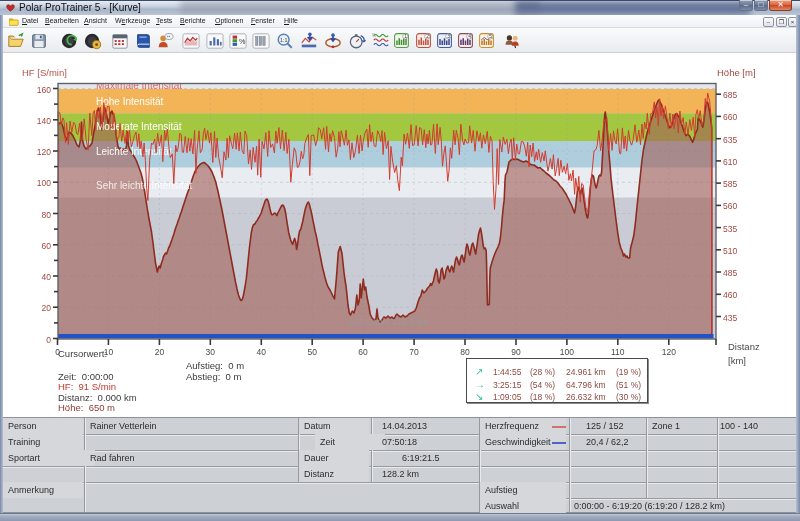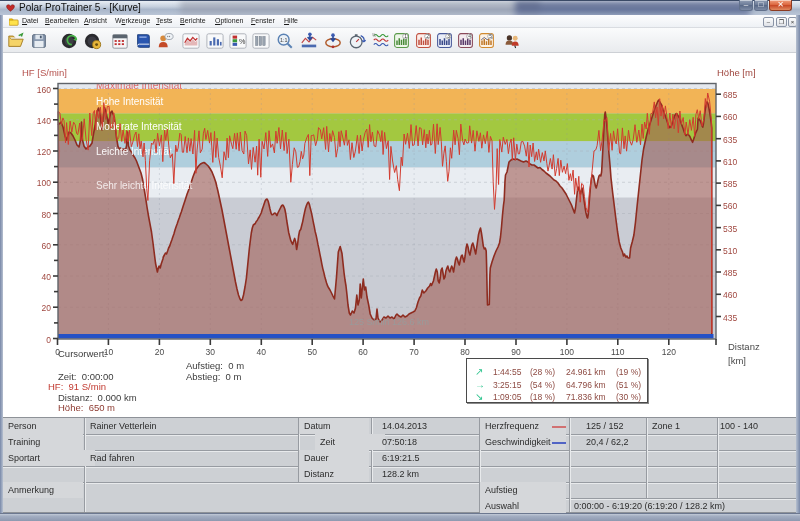--- a/index.html
+++ b/index.html
@@ -257,21 +257,21 @@
     <path d="M14 16 l1 3" stroke="#222" stroke-width="1.4"></path>
   </svg>
 
 <div class="lbl" style="left:22px;top:67px;color:#b5524e">HF [S/min]</div>
 <div class="lbl" style="left:717px;top:67px;color:#a04840">Höhe [m]</div>
 <div class="lbl" style="left:728px;top:341px;color:#4a4a4a">Distanz</div>
 <div class="lbl" style="left:728px;top:355px;color:#4a4a4a">[km]</div>
 
 <div class="lbl" style="left:58px;top:348px;color:#3c3c3c;font-size:9.5px">Cursorwert:</div>
 <div class="lbl" style="left:58px;top:370.5px;color:#3c3c3c;font-size:9.5px">Zeit:&nbsp; 0:00:00</div>
-<div class="lbl" style="left:48px;top:381px;color:#c23a30;font-size:9.5px">HF:&nbsp; 91 S/min</div>
+<div class="lbl" style="left:58px;top:381px;color:#c23a30;font-size:9.5px">HF:&nbsp; 91 S/min</div>
 <div class="lbl" style="left:58px;top:391.5px;color:#3c3c3c;font-size:9.5px">Distanz:&nbsp; 0.000 km</div>
 <div class="lbl" style="left:58px;top:402px;color:#8d3a30;font-size:9.5px">Höhe:&nbsp; 650 m</div>
 <div class="lbl" style="left:186px;top:360px;color:#3c3c3c;font-size:9.5px">Aufstieg:&nbsp; 0 m</div>
 <div class="lbl" style="left:186px;top:370.5px;color:#3c3c3c;font-size:9.5px">Abstieg:&nbsp; 0 m</div>
 
 <div class="abs" id="statbox">
 <div class="r" style="top:7px">
       <span class="a">↗</span>
       <span class="t1">1:44:55</span>
       <span class="t2">(28 %)</span>
@@ -282,21 +282,21 @@
       <span class="a">→</span>
       <span class="t1">3:25:15</span>
       <span class="t2">(54 %)</span>
       <span class="t3">64.796 km</span>
       <span class="t4">(51 %)</span>
     </div>
 <div class="r" style="top:32px">
       <span class="a">↘</span>
       <span class="t1">1:09:05</span>
       <span class="t2">(18 %)</span>
-      <span class="t3">71.836 km</span>
+      <span class="t3">26.632 km</span>
       <span class="t4">(30 %)</span>
     </div>
 </div>
 <svg width="800" height="360" viewBox="0 53 800 360" style="position:absolute;left:0;top:53px">
 <rect x="58" y="83.5" width="658" height="255.5" fill="#c9ccd4"></rect>
 <rect x="58" y="83.5" width="658" height="5.5" fill="#e4e8ee"></rect>
 <rect x="58" y="89" width="658" height="24.5" fill="#f2b456"></rect>
 <rect x="58" y="113.5" width="658" height="27.8" fill="#a3c840"></rect>
 <rect x="58" y="141.3" width="658" height="26.2" fill="#afcedd"></rect>
 <rect x="58" y="167.5" width="658" height="30" fill="#e9edf2"></rect>
@@ -435,21 +435,21 @@
 <div class="cell" style="left:644px;top:0;width:69px">Zone 1</div>
 <div class="cell" style="left:712px;top:0;width:68px">100 - 140</div>
 <div class="cell lab" style="left:0;top:16px;width:80px">Training</div>
 <div class="cell lab" style="left:312px;top:16px;width:70px">Zeit</div>
 <div class="cell" style="left:374px;top:16px;width:100px">07:50:18</div>
 <div class="cell lab" style="left:477px;top:16px;width:86px">Geschwindigkeit</div>
 <div class="cell" style="left:578px;top:16px;width:62px">20,4 / 62,2</div>
 <div class="cell lab" style="left:0;top:32px;width:92px">Sportart</div>
 <div class="cell" style="left:82px;top:32px;width:210px">Rad fahren</div>
 <div class="cell lab" style="left:296px;top:32px;width:70px">Dauer</div>
-<div class="cell" style="left:374px;top:32px;width:100px">6:19:21.5</div>
+<div class="cell" style="left:394px;top:32px;width:100px">6:19:21.5</div>
 <div class="cell lab" style="left:296px;top:48px;width:70px">Distanz</div>
 <div class="cell" style="left:374px;top:48px;width:100px">128.2 km</div>
 <div class="cell lab" style="left:0;top:64px;width:80px">Anmerkung</div>
 <div class="cell lab" style="left:477px;top:64px;width:86px">Aufstieg</div>
 <div class="cell lab" style="left:477px;top:80px;width:86px">Auswahl</div>
 <div class="cell" style="left:566px;top:80px;width:230px">0:00:00 - 6:19:20 (6:19:20 / 128.2 km)</div>
 <svg style="position:absolute;left:548px;top:5px" width="16" height="8">
       <line x1="1" y1="4" x2="15" y2="4" stroke="#d05858" stroke-width="1.6"></line>
     </svg>
 <svg style="position:absolute;left:548px;top:21px" width="16" height="8">

